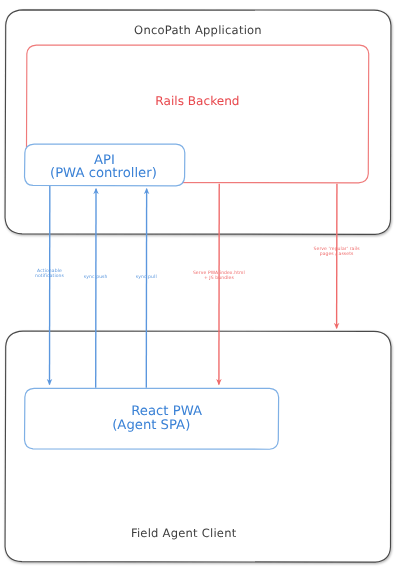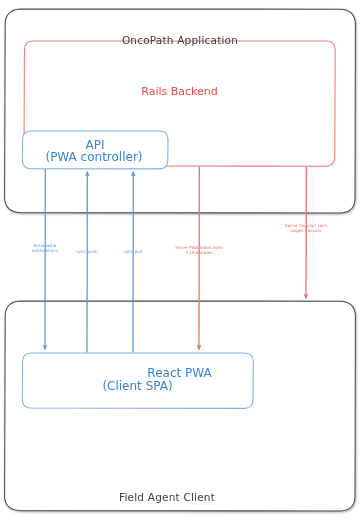--- a/index.html
+++ b/index.html
@@ -24,21 +24,20 @@
     position: absolute;
     text-align: center;
     line-height: 1.25;
     white-space: pre-line;
     pointer-events: none;
   }
   .title-dark {
     color: #3d3d3d;
     font-size: 10.5px;
     letter-spacing: 0.2px;
-    margin-top: 12px;
   }
   .title-red {
     color: #e8474c;
     font-size: 11px;
   }
   .title-blue {
     color: #3b82d6;
     font-size: 12px;
   }
   .edge-blue {
@@ -107,22 +106,22 @@
 
 <div class="lbl title-dark" style="left:0;top:22px;width:360px;">OncoPath Application</div>
 
 <div class="lbl title-dark" style="left:0;top:479px;width:334px;">Field Agent Client</div>
 
 <div class="lbl title-red" style="left:24px;top:85px;width:311px;">Rails Backend</div>
 
 <div class="lbl title-blue" style="left:22px;top:138px;width:146px;">API</div>
 <div class="lbl title-blue" style="left:22px;top:150px;width:144px;">(PWA controller)</div>
 
-<div class="lbl title-blue" style="left:22px;top:366px;width:259px;padding-left:28px;">React PWA</div>
-<div class="lbl title-blue" style="left:22px;top:379px;width:231px;">(Client SPA)</div>
+<div class="lbl title-blue" style="left:22px;top:366px;width:259px;">React PWA</div>
+<div class="lbl title-blue" style="left:22px;top:379px;width:231px;">(Agent SPA)</div>
 
 <div class="lbl edge-blue" style="left:16px;top:243px;width:58px;">Actionable
 notifications</div>
 
 <div class="lbl edge-blue" style="left:61px;top:249px;width:52px;">sync push</div>
 
 <div class="lbl edge-blue" style="left:107px;top:249px;width:52px;">sync pull</div>
 
 <div class="lbl edge-red" style="left:160px;top:245px;width:78px;">Serve PWA index.html
 + JS bundles</div>

